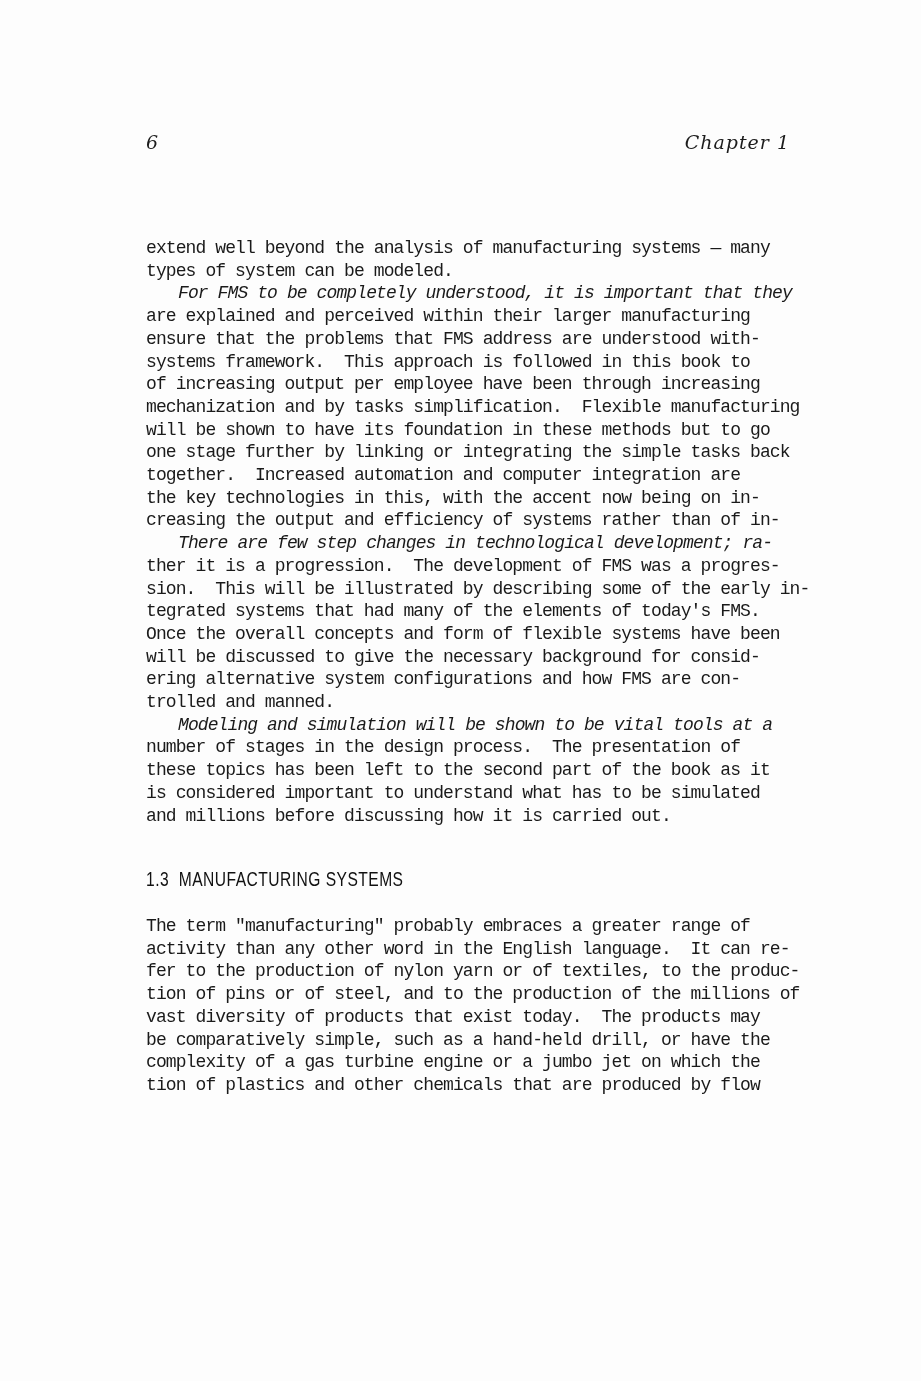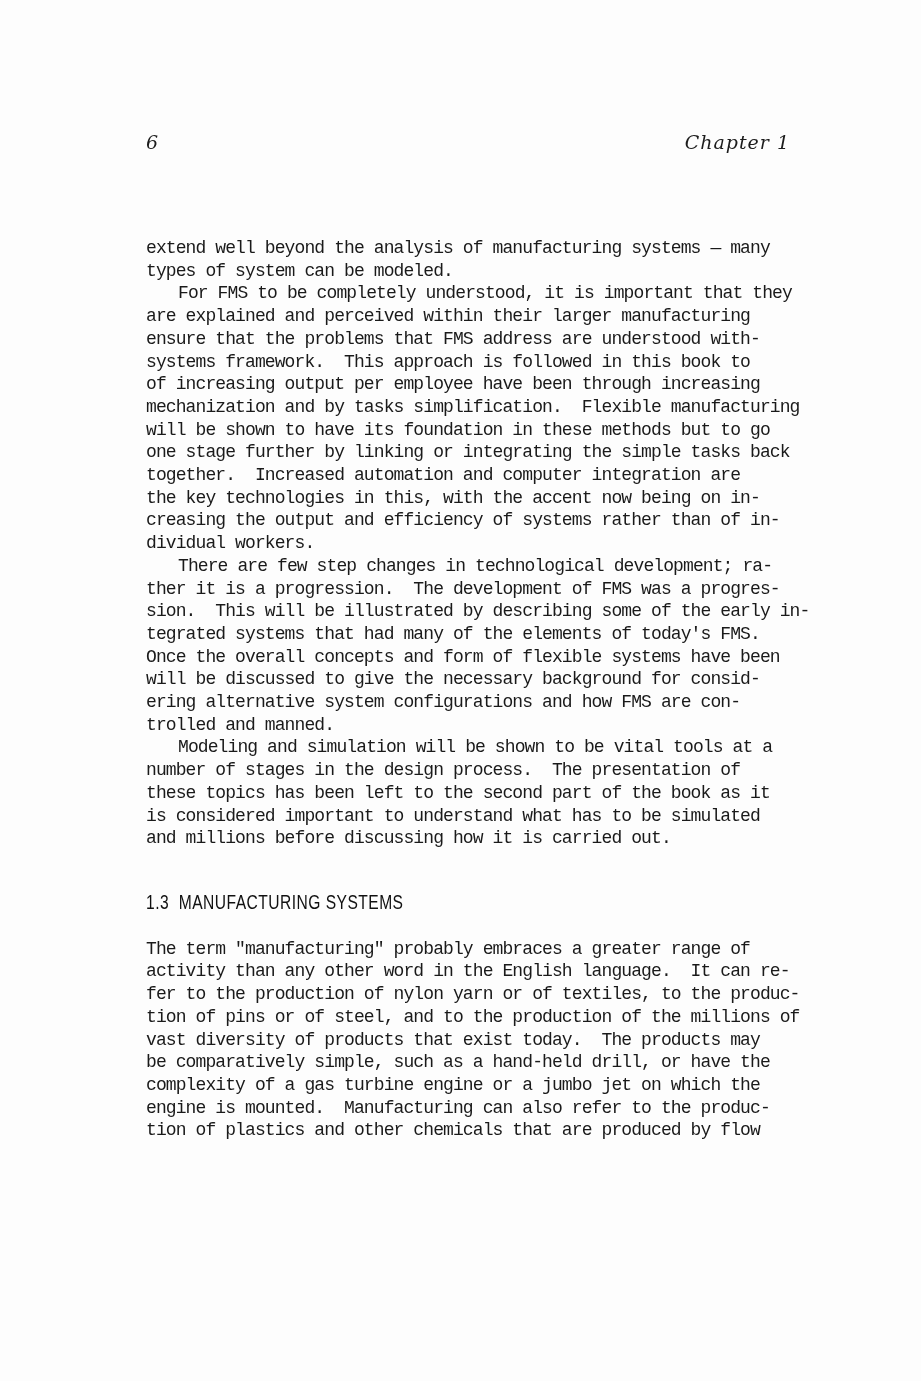--- a/index.html
+++ b/index.html
@@ -40,20 +40,21 @@
     letter-spacing: -0.9px;
     line-height: 22.7px;
     color: #1a1a1a;
     margin-top: 40px;
   }
   .para .line {
     white-space: pre;
   }
   .para.indent .line:first-child {
     padding-left: 32px;
+    font-style: italic;
   }
   .heading {
     font-family: "Liberation Sans", sans-serif;
     font-size: 20px;
     letter-spacing: 0.6px;
     color: #111111;
     white-space: pre;
     transform: scaleX(0.78);
     transform-origin: 0 50%;
     margin-top: 41px;
@@ -79,21 +80,20 @@
           <div class="line">are explained and perceived within their larger manufacturing</div>
           <div class="line">ensure that the problems that FMS address are understood with-</div>
           <div class="line">systems framework.  This approach is followed in this book to</div>
           <div class="line">of increasing output per employee have been through increasing</div>
           <div class="line">mechanization and by tasks simplification.  Flexible manufacturing</div>
           <div class="line">will be shown to have its foundation in these methods but to go</div>
           <div class="line">one stage further by linking or integrating the simple tasks back</div>
           <div class="line">together.  Increased automation and computer integration are</div>
           <div class="line">the key technologies in this, with the accent now being on in-</div>
           <div class="line">creasing the output and efficiency of systems rather than of in-</div>
-          <div class="line">dividual workers.</div>
         </div>
         <div class="para indent">
           <div class="line">There are few step changes in technological development; ra-</div>
           <div class="line">ther it is a progression.  The development of FMS was a progres-</div>
           <div class="line">sion.  This will be illustrated by describing some of the early in-</div>
           <div class="line">tegrated systems that had many of the elements of today's FMS.</div>
           <div class="line">Once the overall concepts and form of flexible systems have been</div>
           <div class="line">will be discussed to give the necessary background for consid-</div>
           <div class="line">ering alternative system configurations and how FMS are con-</div>
           <div class="line">trolled and manned.</div>
@@ -109,18 +109,17 @@
     <div class="heading">1.3  MANUFACTURING SYSTEMS</div>
     <div>
         <div class="para">
           <div class="line">The term "manufacturing" probably embraces a greater range of</div>
           <div class="line">activity than any other word in the English language.  It can re-</div>
           <div class="line">fer to the production of nylon yarn or of textiles, to the produc-</div>
           <div class="line">tion of pins or of steel, and to the production of the millions of</div>
           <div class="line">vast diversity of products that exist today.  The products may</div>
           <div class="line">be comparatively simple, such as a hand-held drill, or have the</div>
           <div class="line">complexity of a gas turbine engine or a jumbo jet on which the</div>
-          <div class="line">engine is mounted.  Manufacturing can also refer to the produc-</div>
           <div class="line">tion of plastics and other chemicals that are produced by flow</div>
         </div>
       </div>
   </div>
 </div>
 
 </body></html>

